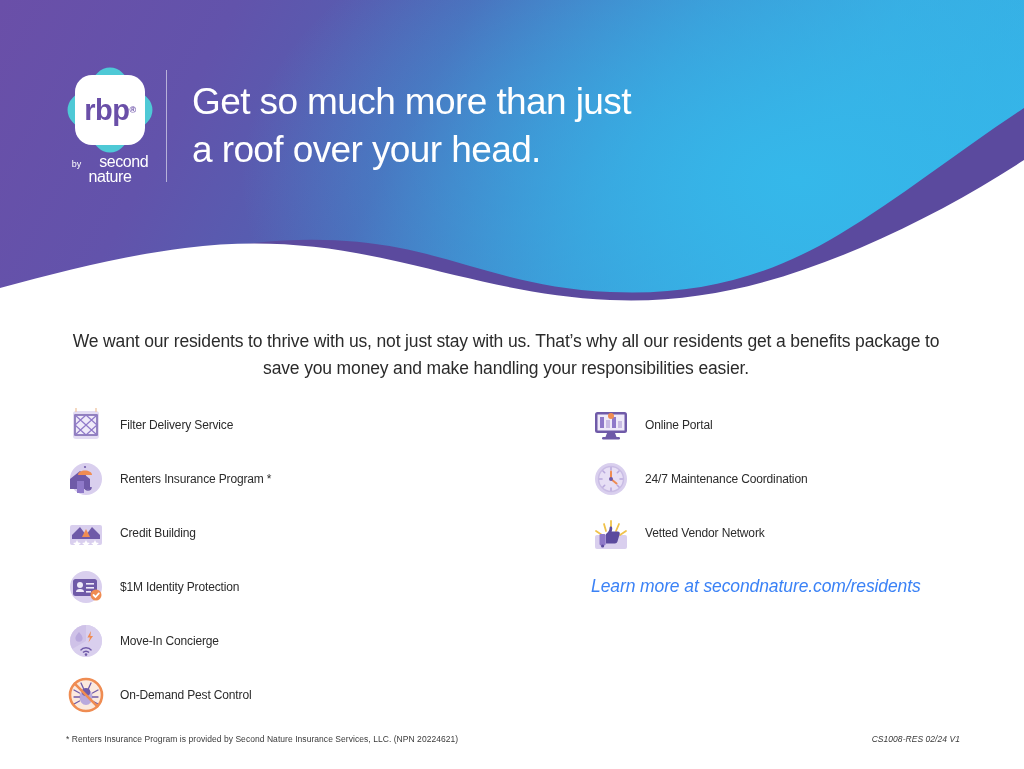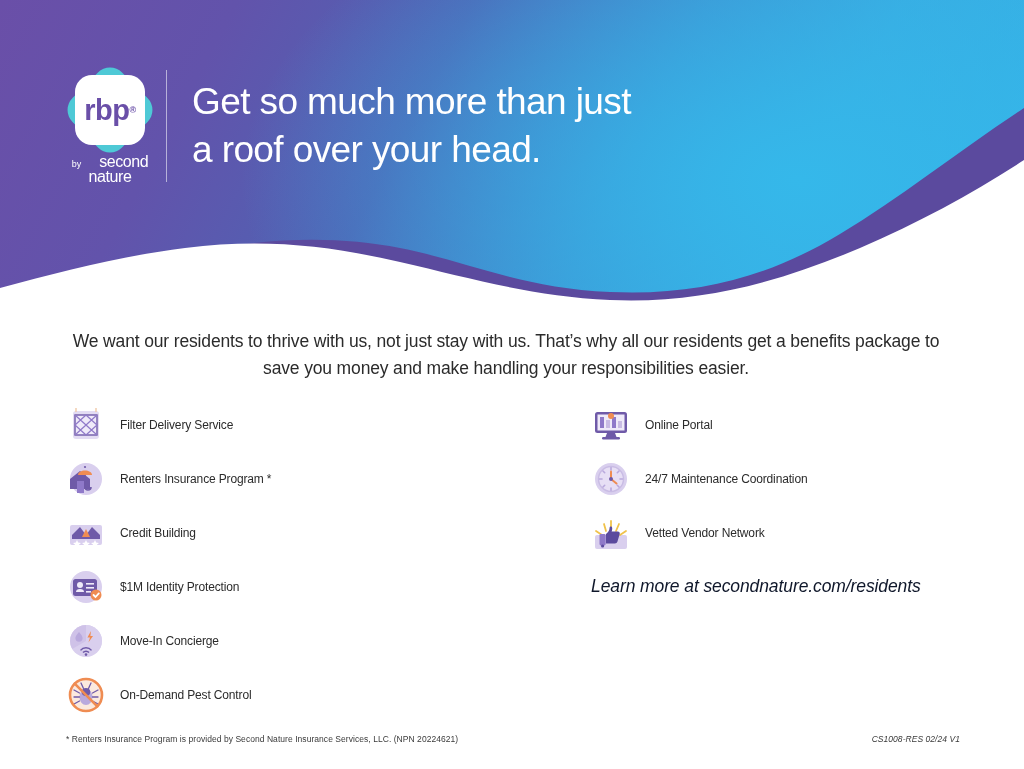--- a/index.html
+++ b/index.html
@@ -88,21 +88,21 @@
   }
   .benefit .ico {
     width: 40px; height: 40px; flex: 0 0 40px;
     display: flex; align-items: center; justify-content: center;
   }
   .benefit .lbl {
     font-size: 12px; color: #2b2b2b; letter-spacing: -0.15px; white-space: nowrap;
   }
   .learn {
     margin-top: 16px; padding-left: 0px;
-    font-size: 17.5px; font-style: italic; color: #0f172a; letter-spacing: -0.1px;
+    font-size: 17.5px; font-style: italic; color: #3b82f6; letter-spacing: -0.1px;
   }
 
   
   .foot-left {
     position: absolute; left: 66px; top: 734px;
     font-size: 8.5px; color: #3a3a3a; letter-spacing: 0.05px;
   }
   .foot-right {
     position: absolute; right: 64px; top: 734px;
     font-size: 8.5px; color: #3a3a3a; letter-spacing: 0.05px; font-style: italic;

